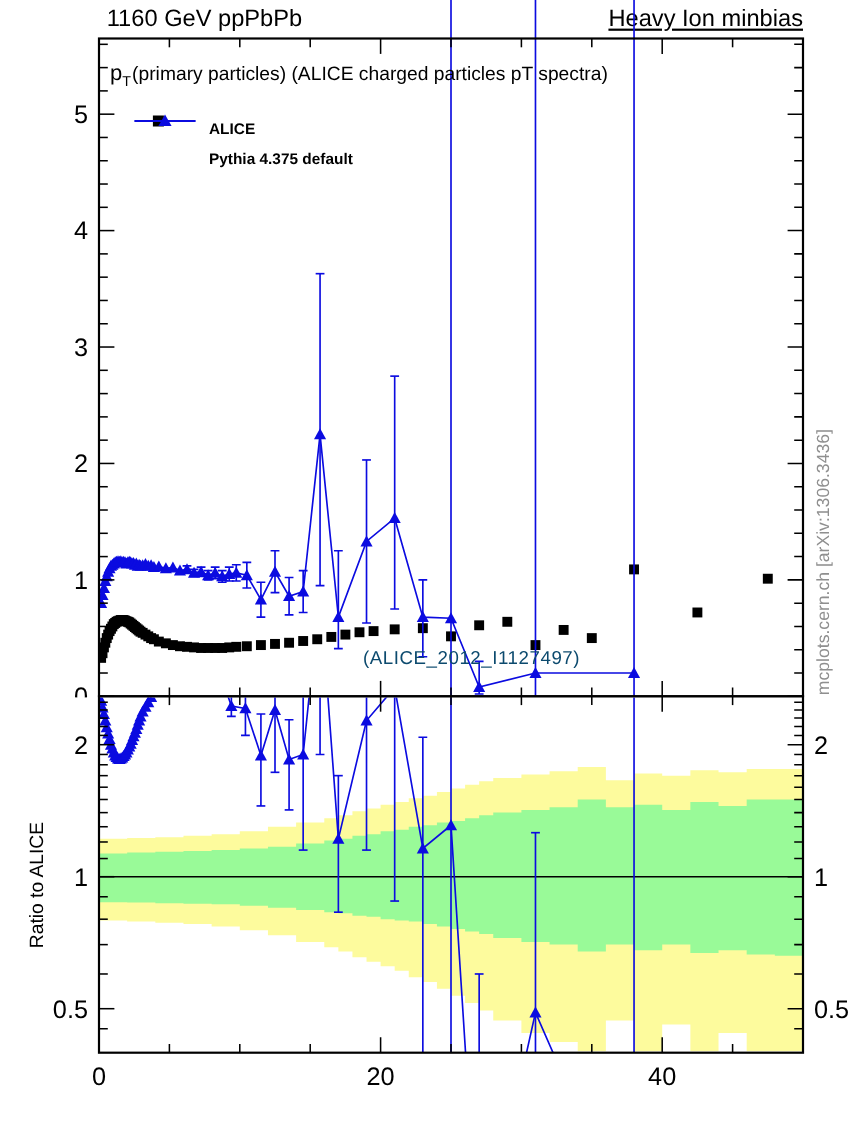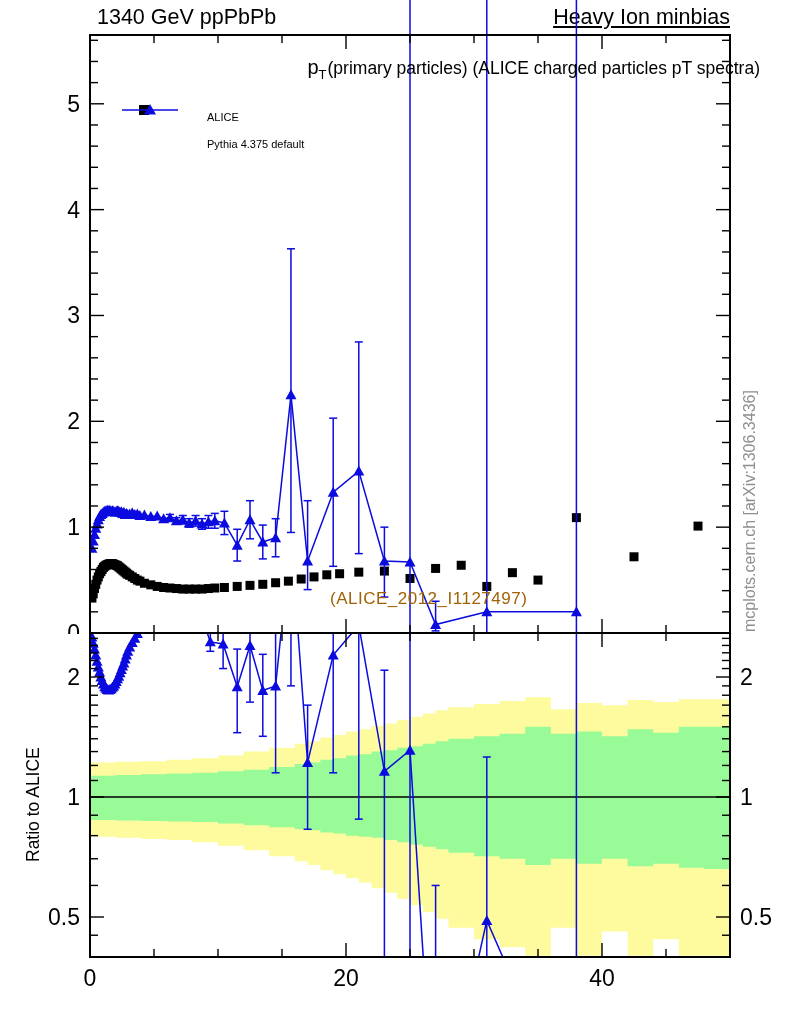--- a/index.html
+++ b/index.html
@@ -3,38 +3,38 @@
 <meta charset="utf-8">
 <style>
   html,body{margin:0;padding:0;background:#fff;}
   #figure{
     position:relative;width:786px;height:1024px;background:#fff;overflow:hidden;
     font-family:"Liberation Sans","DejaVu Sans",sans-serif;color:#000;
   }
   .hdr{position:absolute;top:5px;font-size:21.5px;white-space:nowrap;}
   #hdr-left{left:97px;}
   #hdr-right{right:56px;text-decoration:underline;}
-  #plot-title{position:absolute;left:100px;top:56px;width:660px;text-align:right;font-size:17.5px;white-space:nowrap;}
+  #plot-title{position:absolute;left:100px;top:56px;width:660px;text-align:left;font-size:17.5px;white-space:nowrap;}
   #plot-title .tprefix{font-size:20px;}
   #plot-title .tsub{font-size:13px;position:relative;top:5px;margin-right:1px;}
   #legend{position:absolute;left:122px;top:103px;}
   .legend-row{display:flex;align-items:center;height:27px;}
   .legend-marker{width:62px;display:flex;justify-content:center;align-items:center;}
-  .legend-label{font-size:11px;margin-left:23px;white-space:nowrap;}
+  .legend-label{font-size:14px;margin-left:6px;white-space:nowrap;font-weight:bold;}
   #watermark{position:absolute;left:330px;top:589px;font-size:17px;letter-spacing:.5px;}
   #side-note{position:absolute;left:741px;top:632px;transform:rotate(-90deg);transform-origin:0 0;font-size:16px;white-space:nowrap;}
   #ratio-ylabel{position:absolute;left:23px;top:862px;transform:rotate(-90deg);transform-origin:0 0;font-size:17.5px;white-space:nowrap;}
   svg{position:absolute;left:0;top:0;}
 </style>
 </head>
 <body>
 
 <div id="figure">
 
-  <div class="hdr" id="hdr-left">1340 GeV ppPbPb</div>
+  <div class="hdr" id="hdr-left">1160 GeV ppPbPb</div>
   <div class="hdr" id="hdr-right">Heavy Ion minbias</div>
 
   <svg id="plot-svg" width="786" height="1024">
       <defs>
         <clipPath id="clipMain">
           <rect x="90" y="35" width="640" height="598"></rect>
         </clipPath>
         <clipPath id="clipRatio">
           <rect x="90" y="634" width="640" height="323"></rect>
         </clipPath>
@@ -532,17 +532,17 @@
       <span class="legend-marker">
         <svg width="56" height="14">
             <line x1="0" y1="7" x2="56" y2="7" stroke="#0b0be0" stroke-width="1.6"></line>
             <polygon points="28,1 34,11.5 22,11.5" fill="#0b0be0"></polygon>
           </svg>
       </span>
       <span class="legend-label">Pythia 4.375 default</span>
     </div>
   </div>
 
-  <div id="watermark" style="color: #a16207;">(ALICE_2012_I1127497)</div>
+  <div id="watermark" style="color: #0c4a6e;">(ALICE_2012_I1127497)</div>
   <div id="side-note" style="color: rgb(143, 143, 143);">mcplots.cern.ch [arXiv:1306.3436]</div>
   <div id="ratio-ylabel">Ratio to ALICE</div>
 
 </div>
 
 </body></html>

